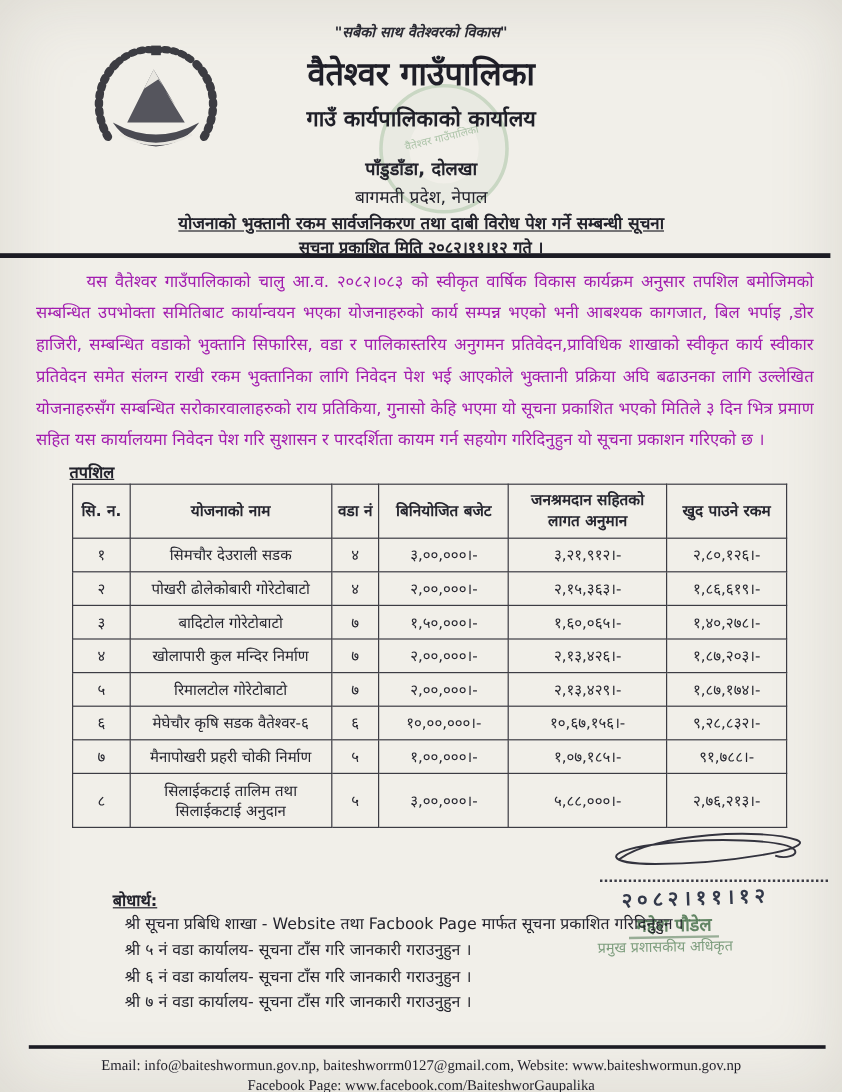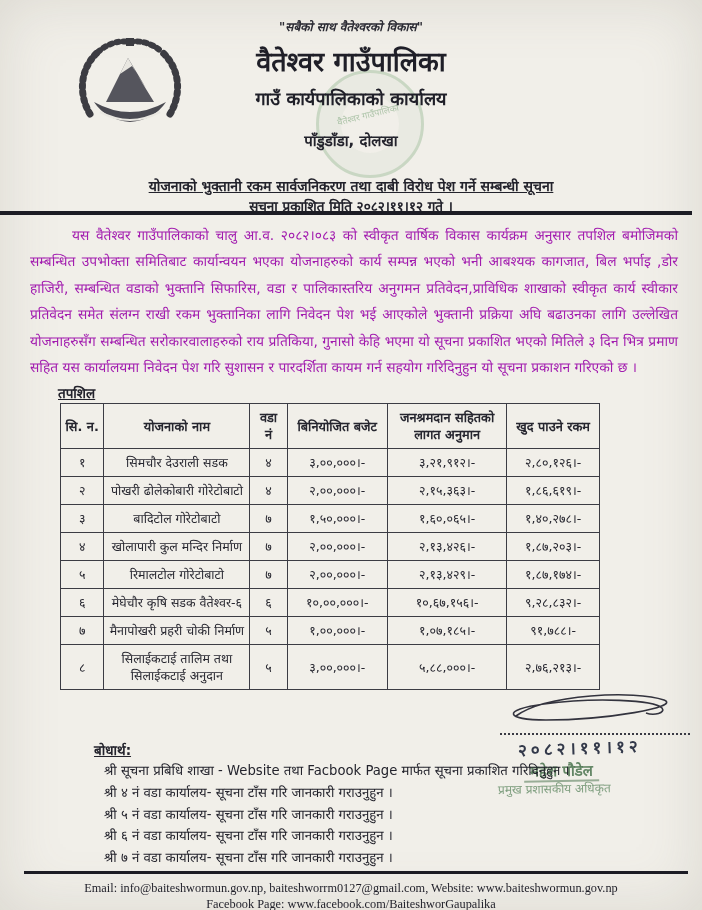--- a/index.html
+++ b/index.html
@@ -27,21 +27,21 @@
   .hdr-stamp{top:70px;left:316px;width:102px;height:102px;border-radius:50%;
     border:3px solid rgba(110,160,110,.30);
     box-shadow:inset 0 0 0 22px rgba(120,170,120,.06);}
   .hdr-stamp-text{top:108px;left:318px;width:100px;text-align:center;
     font-size:9px;color:rgba(90,145,90,.45);transform:rotate(-14deg);}
   
   .body-par{top:222px;left:30px;width:648px;font-size:13.8px;line-height:26.4px;
     text-align:justify;text-indent:42px;color:#a21caf;}
   .tapasil{top:384px;left:58px;font-size:13.5px;font-weight:bold;text-decoration:underline;}
   
-  .dtable{position:absolute;top:403px;left:60px;width:540px;border-collapse:collapse;
+  .dtable{position:absolute;top:403px;left:60px;width:596px;border-collapse:collapse;
     font-size:12.5px;color:#26262f;}
   .dtable th,.dtable td{border:1.4px solid #3c3c44;text-align:center;vertical-align:middle;
     padding:5px 4px;line-height:17px;}
   .dtable th{font-weight:bold;font-size:12.8px;}
   
   .sig-squiggle{top:686px;left:486px;width:200px;height:48px;}
   .sig-dots{top:733px;left:500px;width:190px;border-top:2px dotted #3a3a44;}
   .sig-date{top:736px;left:518px;font-size:17px;letter-spacing:4px;color:#33394a;
     transform:rotate(-2deg);font-weight:bold;}
   .sig-name{top:760px;left:524px;font-size:15px;font-weight:bold;color:rgba(78,118,82,.88);
@@ -79,20 +79,21 @@
       <rect x="50" y="2" width="8" height="8" fill="#3c3c42"></rect>
     </svg>
   </div>
 
   <div class="abs hdr-stamp"></div>
   <div class="abs hdr-stamp-text">वैतेश्वर गाउँपालिका</div>
 
   <h1 class="abs center org-name">वैतेश्वर गाउँपालिका</h1>
   <h2 class="abs center office-name">गाउँ कार्यपालिकाको कार्यालय</h2>
   <div class="abs center addr1">पाँडुडाँडा, दोलखा</div>
+  <div class="abs center addr2">बागमती प्रदेश, नेपाल</div>
   <div class="abs center subject">योजनाको भुक्तानी रकम सार्वजनिकरण तथा दाबी विरोध पेश गर्ने सम्बन्धी सूचना</div>
   <div class="abs center pubdate">सूचना प्रकाशित मिति २०८२।११।१२ गते ।</div>
   <div class="abs rule-top"></div>
 
   <div class="abs body-par">यस वैतेश्वर गाउँपालिकाको चालु आ.व. २०८२।०८३ को स्वीकृत वार्षिक विकास कार्यक्रम अनुसार तपशिल बमोजिमको सम्बन्धित उपभोक्ता समितिबाट कार्यान्वयन भएका योजनाहरुको कार्य सम्पन्न भएको भनी आबश्यक कागजात, बिल भर्पाइ ,डोर हाजिरी, सम्बन्धित वडाको भुक्तानि सिफारिस, वडा र पालिकास्तरिय अनुगमन प्रतिवेदन,प्राविधिक शाखाको स्वीकृत कार्य स्वीकार प्रतिवेदन समेत संलग्न राखी रकम भुक्तानिका लागि निवेदन पेश भई आएकोले भुक्तानी प्रक्रिया अघि बढाउनका लागि उल्लेखित योजनाहरुसँग सम्बन्धित सरोकारवालाहरुको राय प्रतिकिया, गुनासो केहि भएमा यो सूचना प्रकाशित भएको मितिले ३ दिन भित्र प्रमाण सहित यस कार्यालयमा निवेदन पेश गरि सुशासन र पारदर्शिता कायम गर्न सहयोग गरिदिनुहुन यो सूचना प्रकाशन गरिएको छ ।</div>
   <div class="abs tapasil">तपशिल</div>
 
   <table class="dtable">
     <colgroup>
       <col style="width:48px">
@@ -184,21 +185,20 @@
     <path d="M30,30 C60,8 150,4 178,14 C196,21 120,34 60,34 C20,34 14,24 58,18 C110,11 168,14 176,22 C180,27 168,30 160,27" fill="none" stroke="#33333e" stroke-width="1.6"></path>
   </svg>
   <div class="abs sig-dots"></div>
   <div class="abs sig-date">२०८२।११।१२</div>
   <div class="abs sig-name">महेश पौडेल</div>
   <div class="abs sig-title">प्रमुख प्रशासकीय अधिकृत</div>
 
   <div class="abs cc-head">बोधार्थ:</div>
   <div class="abs cc-list">
       <div>श्री सूचना प्रबिधि शाखा - Website तथा Facbook Page मार्फत सूचना प्रकाशित गरिदिनुहुन ।</div>
-      <div>श्री ४ नं वडा कार्यालय- सूचना टाँस गरि जानकारी गराउनुहुन ।</div>
       <div>श्री ५ नं वडा कार्यालय- सूचना टाँस गरि जानकारी गराउनुहुन ।</div>
       <div>श्री ६ नं वडा कार्यालय- सूचना टाँस गरि जानकारी गराउनुहुन ।</div>
       <div>श्री ७ नं वडा कार्यालय- सूचना टाँस गरि जानकारी गराउनुहुन ।</div>
     </div>
 
   <div class="abs rule-bot"></div>
   <div class="abs center foot1">
     <span>Email: </span><span class="u">info@baiteshwormun.gov.np, baiteshworrm0127@gmail.com,</span><span> Website: </span><span class="u">www.baiteshwormun.gov.np</span>
   </div>
   <div class="abs center foot2">

